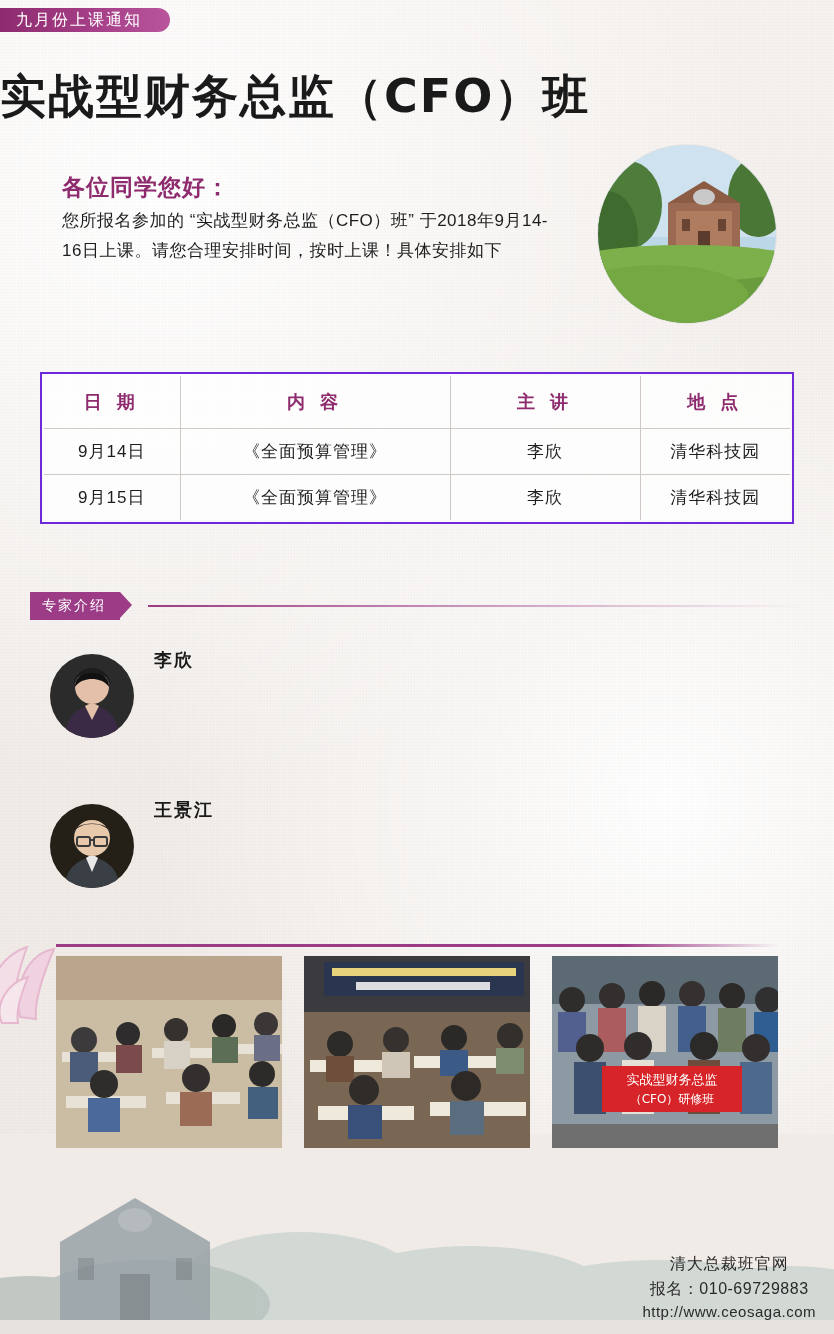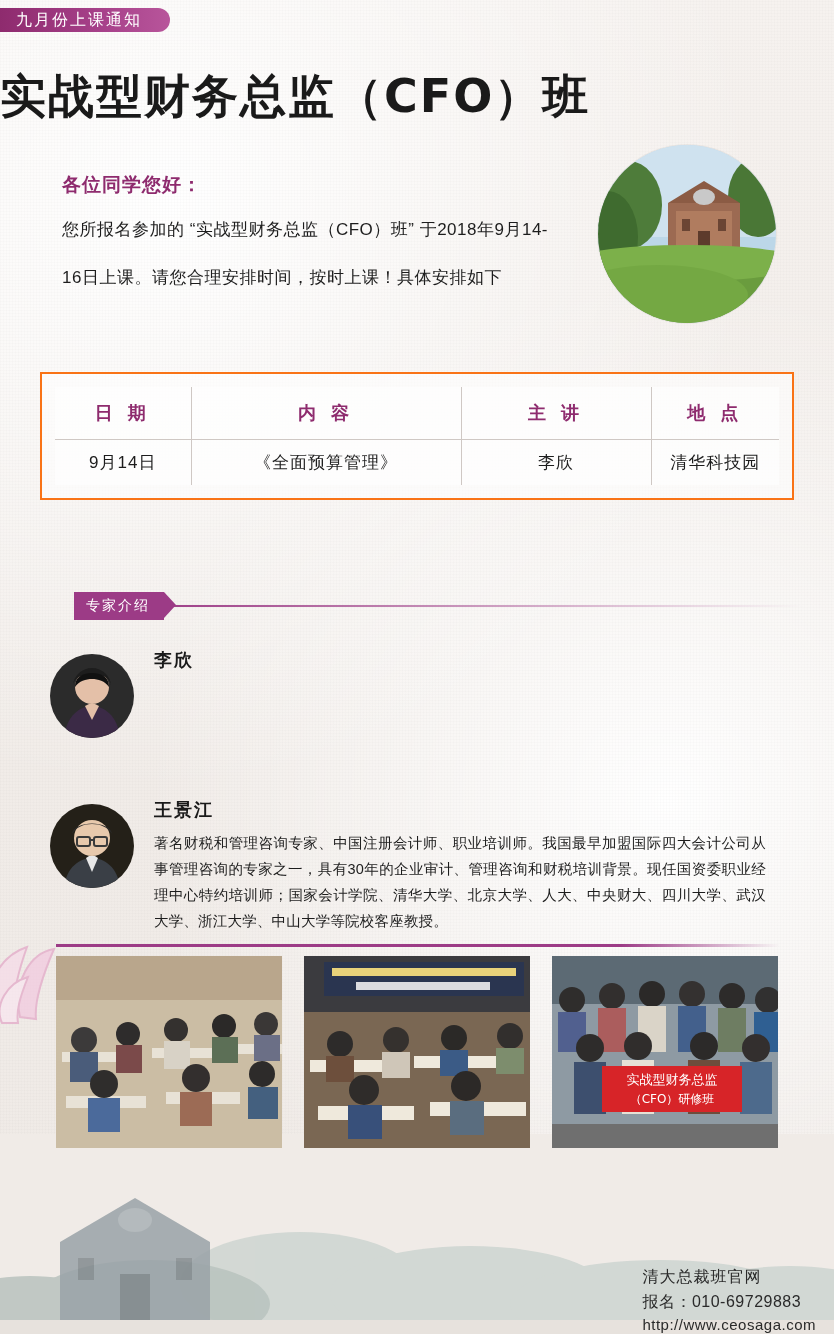--- a/index.html
+++ b/index.html
@@ -61,31 +61,31 @@
     font-weight: bold;
     letter-spacing: 2px;
     color: #1a1a1a;
     font-family: "DejaVu Sans", sans-serif;
     z-index: 4;
   }
 
   .greet {
     position: absolute;
     left: 62px; top: 172px;
-    font-size: 19px; font-weight: bold;
+    font-size: 23px; font-weight: bold;
     color: #8e2b6e;
     letter-spacing: 1px;
     z-index: 4;
   }
   .intro {
     position: absolute;
     left: 62px; top: 206px;
     width: 500px;
     font-size: 17px;
-    line-height: 48px;
+    line-height: 30px;
     color: #1d1d1d;
     letter-spacing: .5px;
     z-index: 4;
   }
 
   
   .campus-photo {
     position: absolute;
     right: 58px; top: 145px;
     width: 178px; height: 178px;
@@ -94,23 +94,23 @@
     z-index: 4;
     box-shadow: 0 0 0 1px rgba(0,0,0,.05);
   }
   .campus-photo svg { display: block; }
 
   
   .table-wrap {
     position: absolute;
     left: 40px; top: 372px;
     width: 754px;
-    border: 2px solid #f97316;
+    border: 2px solid #6d28d9;
     background: rgba(255,255,255,.55);
-    padding: 13px;
+    padding: 2px;
     z-index: 4;
   }
   table.schedule {
     width: 100%;
     border-collapse: collapse;
     background: rgba(255,255,255,.6);
   }
   table.schedule th, table.schedule td {
     border: 1px solid #cfc8c4;
     text-align: center;
@@ -142,21 +142,20 @@
     z-index: 4;
   }
   .section-head .tag {
     display: inline-block;
     background: #9c3b86;
     color: #fff;
     font-size: 14px;
     letter-spacing: 2px;
     padding: 5px 14px 5px 12px;
     position: relative;
-    margin-left: 44px;
   }
   .section-head .tag::after {
     content: "";
     position: absolute;
     right: -12px; top: 0;
     border-top: 13px solid transparent;
     border-bottom: 13px solid transparent;
     border-left: 12px solid #9c3b86;
   }
   .section-head .rule {
@@ -223,22 +222,22 @@
 
   
   .footer-scene {
     position: absolute;
     left: 0; bottom: 0;
     width: 834px; height: 200px;
     z-index: 3;
   }
   .footer-text {
     position: absolute;
-    right: 18px; bottom: 1px;
-    text-align: left;
+    right: 18px; bottom: 14px;
+    text-align: center;
     z-index: 6;
     color: #2a2a2a;
   }
   .footer-text .line1 { font-size: 16px; letter-spacing: 1px; margin-bottom: 4px; }
   .footer-text .line2 { font-size: 16px; letter-spacing: .5px; margin-bottom: 3px; }
   .footer-text .line3 { font-size: 15px; letter-spacing: .5px; }
 </style>
 </head>
 <body>
 
@@ -295,20 +294,26 @@
         <th>地 点</th>
       </tr>
     </thead>
     <tbody>
       <tr>
         <td>9月14日</td>
         <td>《全面预算管理》</td>
         <td>李欣</td>
         <td>清华科技园</td>
       </tr>
+      <tr>
+        <td>9月15日</td>
+        <td>《全面预算管理》</td>
+        <td>李欣</td>
+        <td>清华科技园</td>
+      </tr>
     </tbody>
   </table>
 </div>
 
 <div class="section-head">
   <span class="tag">专家介绍</span>
   <span class="rule"></span>
 </div>
 
 <div class="expert expert-1">
@@ -335,21 +340,20 @@
       <path d="M22,30 C24,16 60,16 62,30 C58,23 50,20 42,20 C34,20 26,23 22,30 Z" fill="#2c2c2c"></path>
       <rect x="27" y="33" width="13" height="9" rx="2" fill="none" stroke="#3a3a3a" stroke-width="2"></rect>
       <rect x="44" y="33" width="13" height="9" rx="2" fill="none" stroke="#3a3a3a" stroke-width="2"></rect>
       <line x1="40" y1="36" x2="44" y2="36" stroke="#3a3a3a" stroke-width="2"></line>
       <path d="M14,84 C16,63 30,54 42,54 C54,54 68,63 70,84 Z" fill="#3a3f46"></path>
       <path d="M36,54 L42,68 L48,54 L45,52 L39,52 Z" fill="#e8e8e8"></path>
     </svg>
   </div>
   <div class="body">
     <div class="name">王景江</div>
-    <div class="bio">著名财税和管理咨询专家、中国注册会计师、职业培训师。我国最早加盟国际四大会计公司从事管理咨询的专家之一，具有30年的企业审计、管理咨询和财税培训背景。现任国资委职业经理中心特约培训师；国家会计学院、清华大学、北京大学、人大、中央财大、四川大学、武汉大学、浙江大学、中山大学等院校客座教授。</div>
   </div>
 </div>
 
 <div class="gallery-rule"></div>
 
 <div class="gallery">
   <div class="shot">
     <svg width="238" height="192" viewBox="0 0 238 192" preserveAspectRatio="none">
       <rect width="238" height="192" fill="#c9b79c"></rect>
       <rect y="0" width="238" height="42" fill="#b8a храм"></rect>

